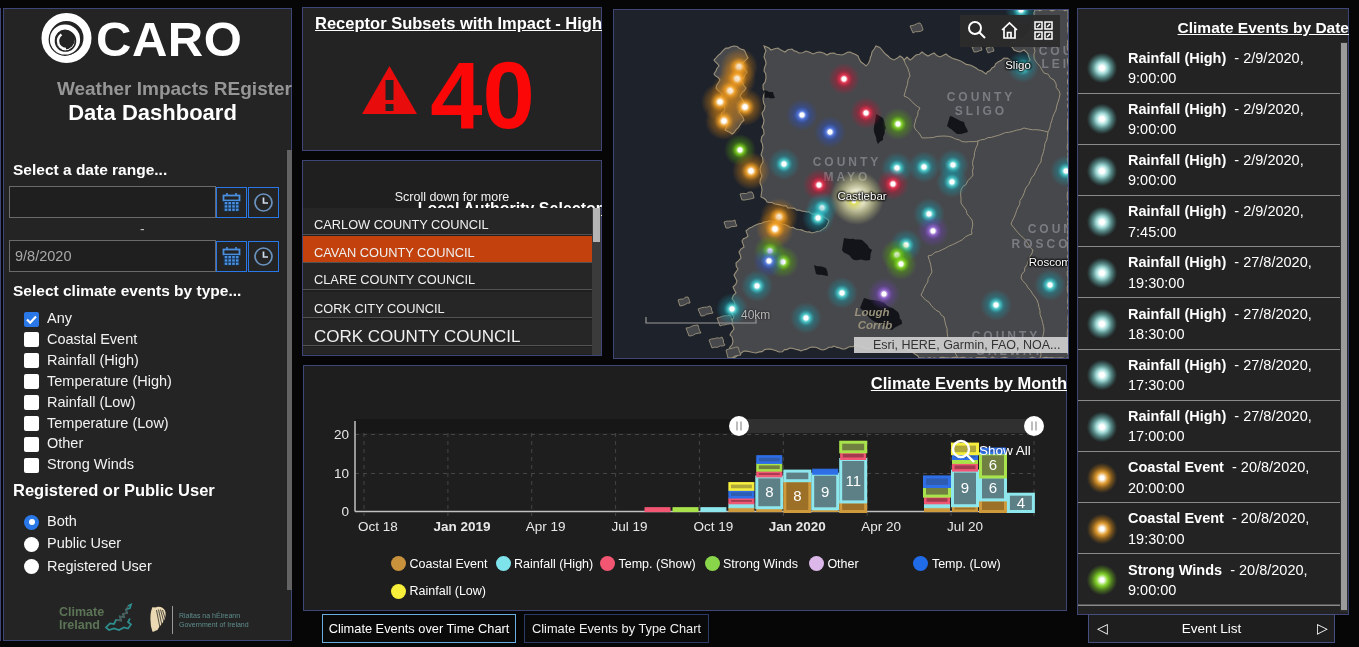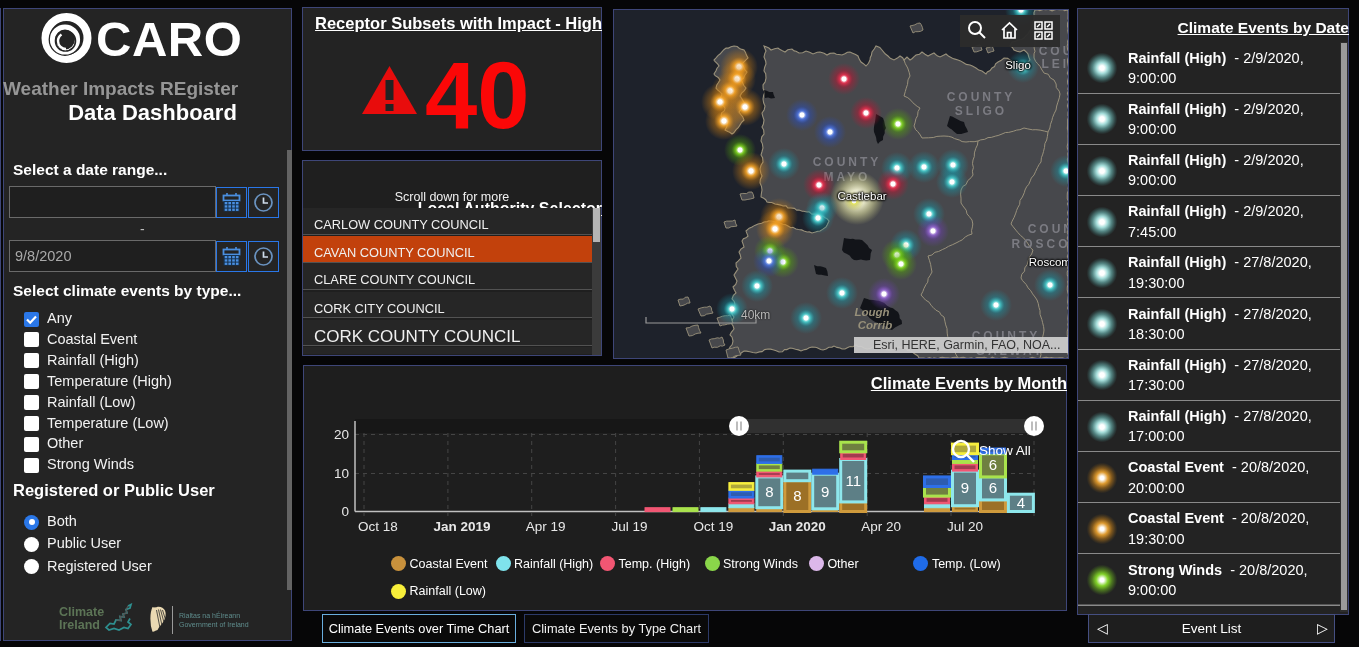--- a/index.html
+++ b/index.html
@@ -15,21 +15,21 @@
 <div class="panel" style="left:3px;top:8px;width:289px;height:633px;background:#242424;"></div>
 <div class="abs" style="left:0;top:8px;width:1px;height:633px;background:#3e4678;"></div>
 <svg class="abs" style="left:40px;top:12px;" width="53" height="53" viewBox="0 0 53 53">
   <circle cx="26.5" cy="26" r="21" fill="none" stroke="#fff" stroke-width="8"></circle>
   <circle cx="25" cy="27.5" r="15.5" fill="none" stroke="#242424" stroke-width="1.8"></circle>
   <circle cx="25" cy="27.5" r="12.5" fill="none" stroke="#fff" stroke-width="5.2"></circle>
   <circle cx="25.5" cy="29" r="10" fill="none" stroke="#242424" stroke-width="1.6"></circle>
   <path d="M 26 37 A 8 8 0 0 1 18 29 A 8 8 0 0 1 21.5 22.4" fill="none" stroke="#fff" stroke-width="2.4"></path>
 </svg>
 <div class="abs" style="left:96px;top:11px;width:160px;font-weight:bold;font-size:49px;color:#fff;letter-spacing:0.5px;">CARO</div>
-<div class="abs" style="left:3px;top:78px;width:289px;text-align:left;font-weight:bold;font-size:19px;color:#969696;">Weather Impacts REgister</div>
+<div class="abs" style="left:3px;top:78px;width:289px;text-align:right;font-weight:bold;font-size:19px;color:#969696;">Weather Impacts REgister</div>
 <div class="abs" style="left:8px;top:100px;width:289px;text-align:center;font-weight:bold;font-size:22px;color:#fff;">Data Dashboard</div>
 <div class="abs" style="left:13px;top:161px;font-weight:bold;font-size:15.5px;color:#fff;">Select a date range...</div>
 
 <div class="abs" style="left:9px;top:186px;width:207px;height:32px;background:#1f1f1f;border:1px solid #6a6a6a;box-sizing:border-box;"></div>
 <div class="abs" style="left:216px;top:187px;width:31px;height:31px;border:1px solid #2a77e8;box-sizing:border-box;"></div>
 <div class="abs" style="left:248px;top:187px;width:31px;height:31px;border:1px solid #2a77e8;box-sizing:border-box;"></div>
 <svg class="abs" style="left:216px;top:187px;" width="31" height="31" viewBox="0 0 31 31">
       <rect x="7.5" y="8.5" width="16" height="5" fill="none" stroke="#4a8fe0" stroke-width="1.8"></rect>
       <line x1="11" y1="6" x2="11" y2="9" stroke="#4a8fe0" stroke-width="1.6"></line>
       <line x1="20" y1="6" x2="20" y2="9" stroke="#4a8fe0" stroke-width="1.6"></line>
@@ -124,21 +124,21 @@
 <div class="abs" style="left:172px;top:606px;width:1px;height:28px;background:#9a9a9a;"></div>
 <div class="abs" style="left:179px;top:612px;font-size:7px;color:#5f8d8d;line-height:8.5px;">Rialtas na hÉireann<br>Government of Ireland</div>
 
 <div class="panel" style="left:302px;top:7px;width:300px;height:144px;"></div>
 <div class="ttl abs" style="left:302px;top:14px;width:300px;font-size:16.5px;">Receptor Subsets with Impact - High</div>
 <svg class="abs" style="left:360px;top:64px;" width="59" height="52" viewBox="0 0 59 52">
   <path d="M29.5 2 L57 50 L2 50 Z" fill="#e80c0c"></path>
   <rect x="25.5" y="16" width="8" height="20" fill="#232323"></rect>
   <rect x="25.5" y="40" width="8" height="7" fill="#232323"></rect>
 </svg>
-<div class="abs" style="left:425px;top:46px;width:115px;text-align:left;color:#fb0707;font-size:94px;font-weight:bold;line-height:100px;">40</div>
+<div class="abs" style="left:425px;top:46px;width:115px;text-align:center;color:#fb0707;font-size:94px;font-weight:bold;line-height:100px;">40</div>
 
 <div class="panel" style="left:302px;top:160px;width:300px;height:196px;background:#1f1f1f;"></div>
 <div class="ttl abs" style="left:302px;top:168px;width:300px;font-size:16px;margin-top:32px;">Local Authority Selector</div>
 <div class="abs" style="left:302px;top:190px;width:300px;text-align:center;font-size:12.5px;color:#f0f0f0;">Scroll down for more</div>
 <div class="abs" style="left:303px;top:208.3px;width:290px;height:26.8px;background:#262626;border-bottom:1px solid #525252;color:#f0f0f0;font-size:12.8px;line-height:33.8px;padding-left:11px;box-sizing:border-box;">CARLOW COUNTY COUNCIL</div>
     <div class="abs" style="left:303px;top:236.1px;width:290px;height:26.8px;background:#c2410c;border-bottom:1px solid #525252;color:#f0f0f0;font-size:12.8px;line-height:33.8px;padding-left:11px;box-sizing:border-box;">CAVAN COUNTY COUNCIL</div>
     <div class="abs" style="left:303px;top:263px;width:290px;height:26.8px;background:#262626;border-bottom:1px solid #525252;color:#f0f0f0;font-size:12.8px;line-height:33.8px;padding-left:11px;box-sizing:border-box;">CLARE COUNTY COUNCIL</div>
     <div class="abs" style="left:303px;top:291.7px;width:290px;height:26.8px;background:#262626;border-bottom:1px solid #525252;color:#f0f0f0;font-size:12.8px;line-height:33.8px;padding-left:11px;box-sizing:border-box;">CORK CITY COUNCIL</div>
     <div class="abs" style="left:303px;top:319.5px;width:290px;height:26.8px;background:#262626;border-bottom:1px solid #525252;color:#f0f0f0;font-size:17px;line-height:33.8px;padding-left:11px;box-sizing:border-box;">CORK COUNTY COUNCIL</div>
     <div class="abs" style="left:303px;top:347.3px;width:290px;height:7px;background:#262626;"></div>
@@ -443,21 +443,21 @@
 <circle cx="658" cy="84" r="8" fill="none" stroke="#fff" stroke-width="2.4"></circle>
 <line x1="664" y1="90" x2="671" y2="97" stroke="#fff" stroke-width="2.4"></line>
 <text x="676" y="90" fill="#fff" font-size="13.5" font-family="Liberation Sans">Show All</text>
 </svg>
     <div class="ttl abs" style="left:303px;top:374px;width:764px;font-size:16.5px;">Climate Events by Month</div>
     <div class="abs" style="left:391.1px;top:556px;width:15px;height:15px;border-radius:50%;background:#c8913c;"></div>
     <div class="abs" style="left:409.6px;top:556.5px;font-size:12.5px;color:#fff;">Coastal Event</div>
     <div class="abs" style="left:495.6px;top:556px;width:15px;height:15px;border-radius:50%;background:#7fe3ec;"></div>
     <div class="abs" style="left:514.0px;top:556.5px;font-size:12.5px;color:#fff;">Rainfall (High)</div>
     <div class="abs" style="left:600.0px;top:556px;width:15px;height:15px;border-radius:50%;background:#f25673;"></div>
-    <div class="abs" style="left:618.5px;top:556.5px;font-size:12.5px;color:#fff;">Temp. (High)</div>
+    <div class="abs" style="left:618.5px;top:556.5px;font-size:12.5px;color:#fff;">Temp. (Show)</div>
     <div class="abs" style="left:704.5px;top:556px;width:15px;height:15px;border-radius:50%;background:#8ad64a;"></div>
     <div class="abs" style="left:723.0px;top:556.5px;font-size:12.5px;color:#fff;">Strong Winds</div>
     <div class="abs" style="left:808.9px;top:556px;width:15px;height:15px;border-radius:50%;background:#dcb8ea;"></div>
     <div class="abs" style="left:827.4px;top:556.5px;font-size:12.5px;color:#fff;">Other</div>
     <div class="abs" style="left:913.4px;top:556px;width:15px;height:15px;border-radius:50%;background:#1f6be8;"></div>
     <div class="abs" style="left:931.9px;top:556.5px;font-size:12.5px;color:#fff;">Temp. (Low)</div>
     <div class="abs" style="left:391.1px;top:583.5px;width:15px;height:15px;border-radius:50%;background:#f8ef3a;"></div>
     <div class="abs" style="left:409.6px;top:584px;font-size:12.5px;color:#fff;">Rainfall (Low)</div>
 <div class="abs" style="left:322px;top:614px;width:194px;height:29px;background:#0a0a0a;border:1px solid #69aede;box-sizing:border-box;color:#fff;font-size:12.8px;text-align:center;line-height:27px;">Climate Events over Time Chart</div>
 <div class="abs" style="left:524px;top:614px;width:185px;height:29px;background:#0a0a0a;border:1px solid #2c3a68;box-sizing:border-box;color:#eee;font-size:12.8px;text-align:center;line-height:27px;">Climate Events by Type Chart</div>

